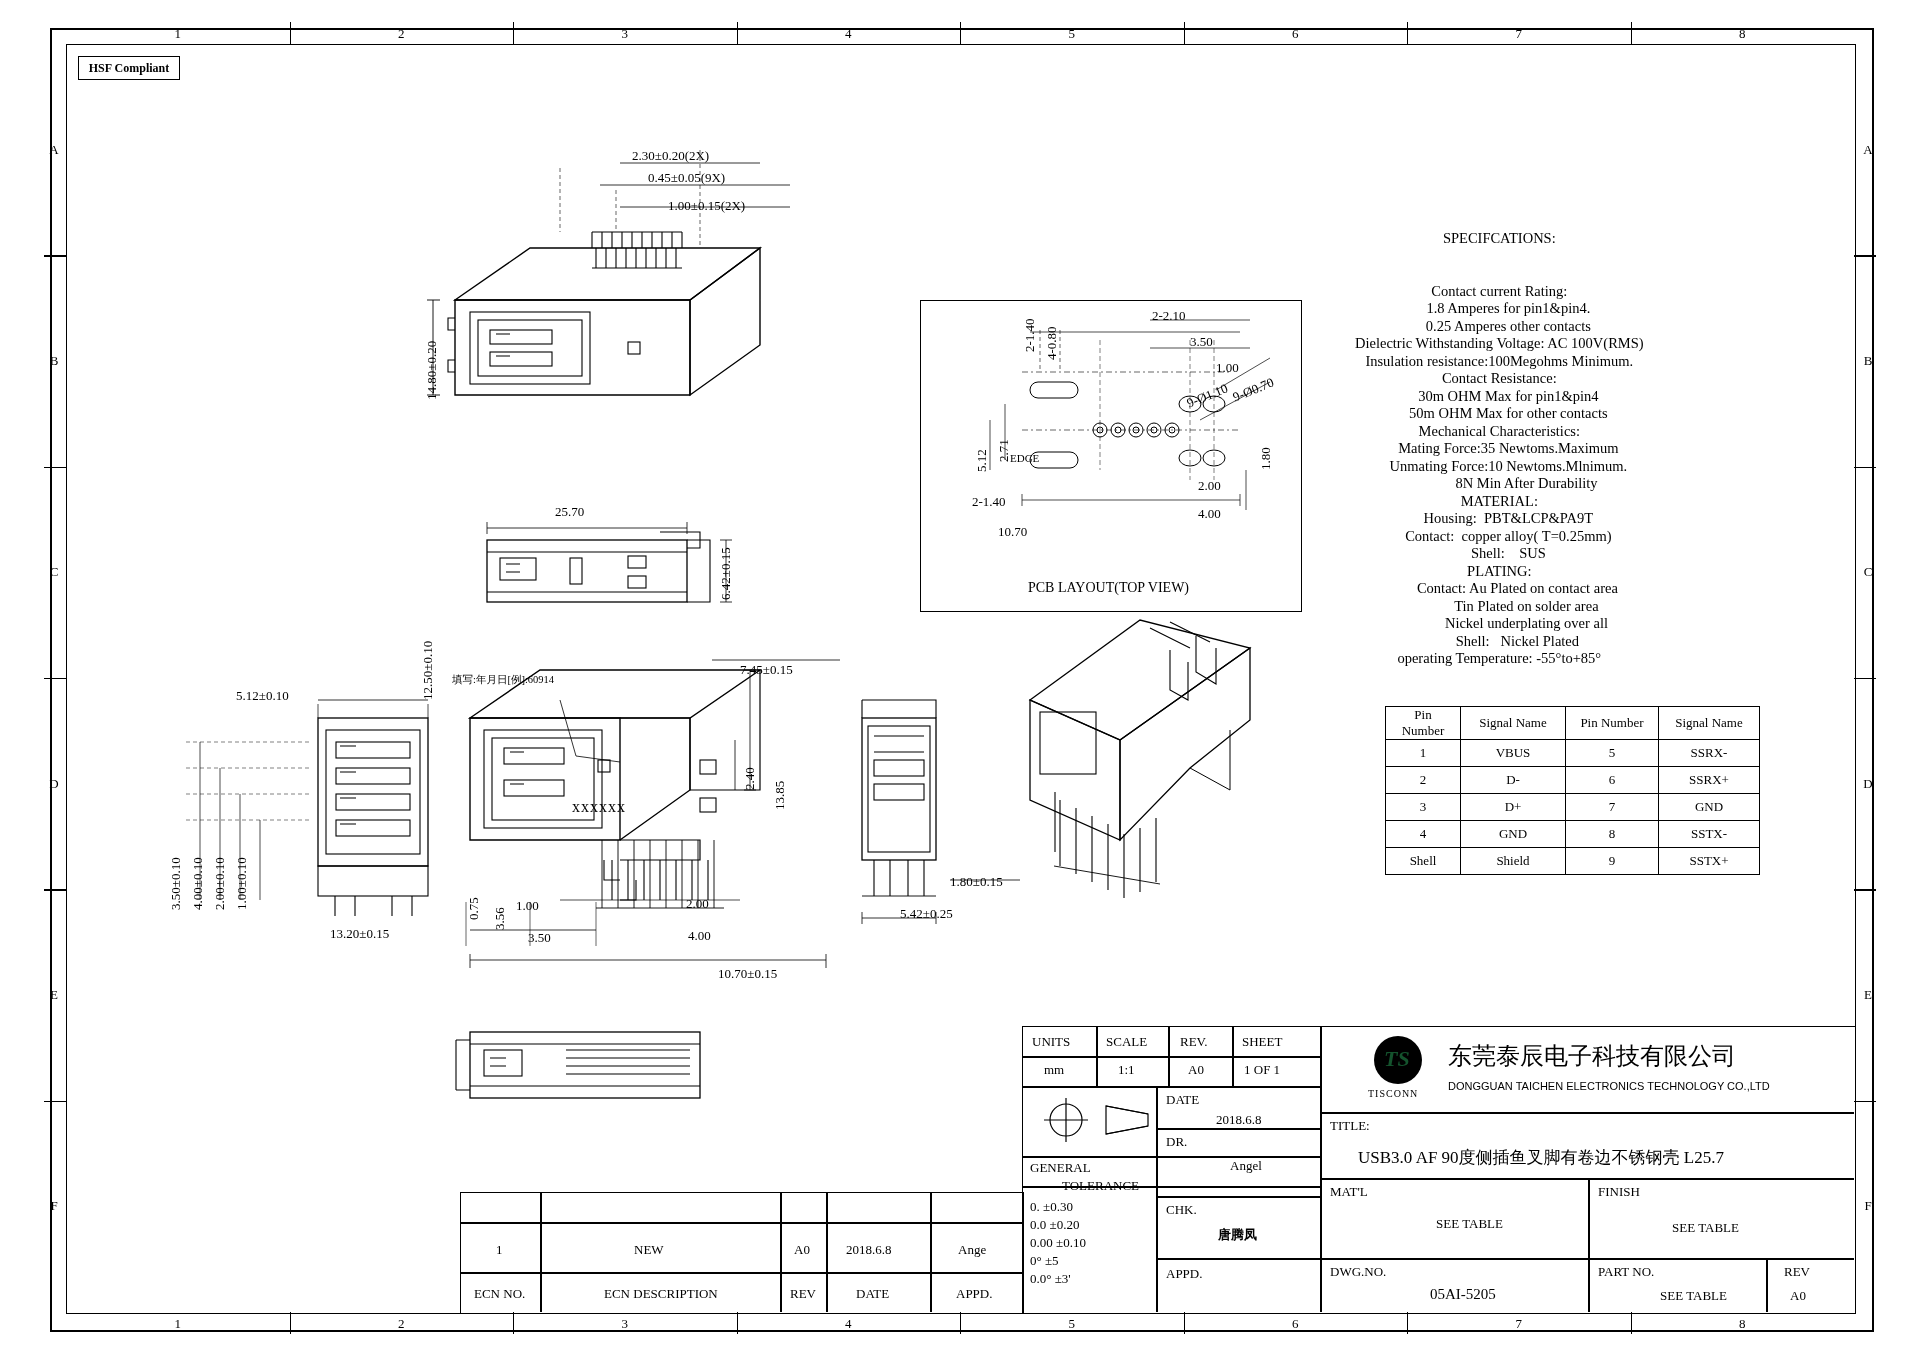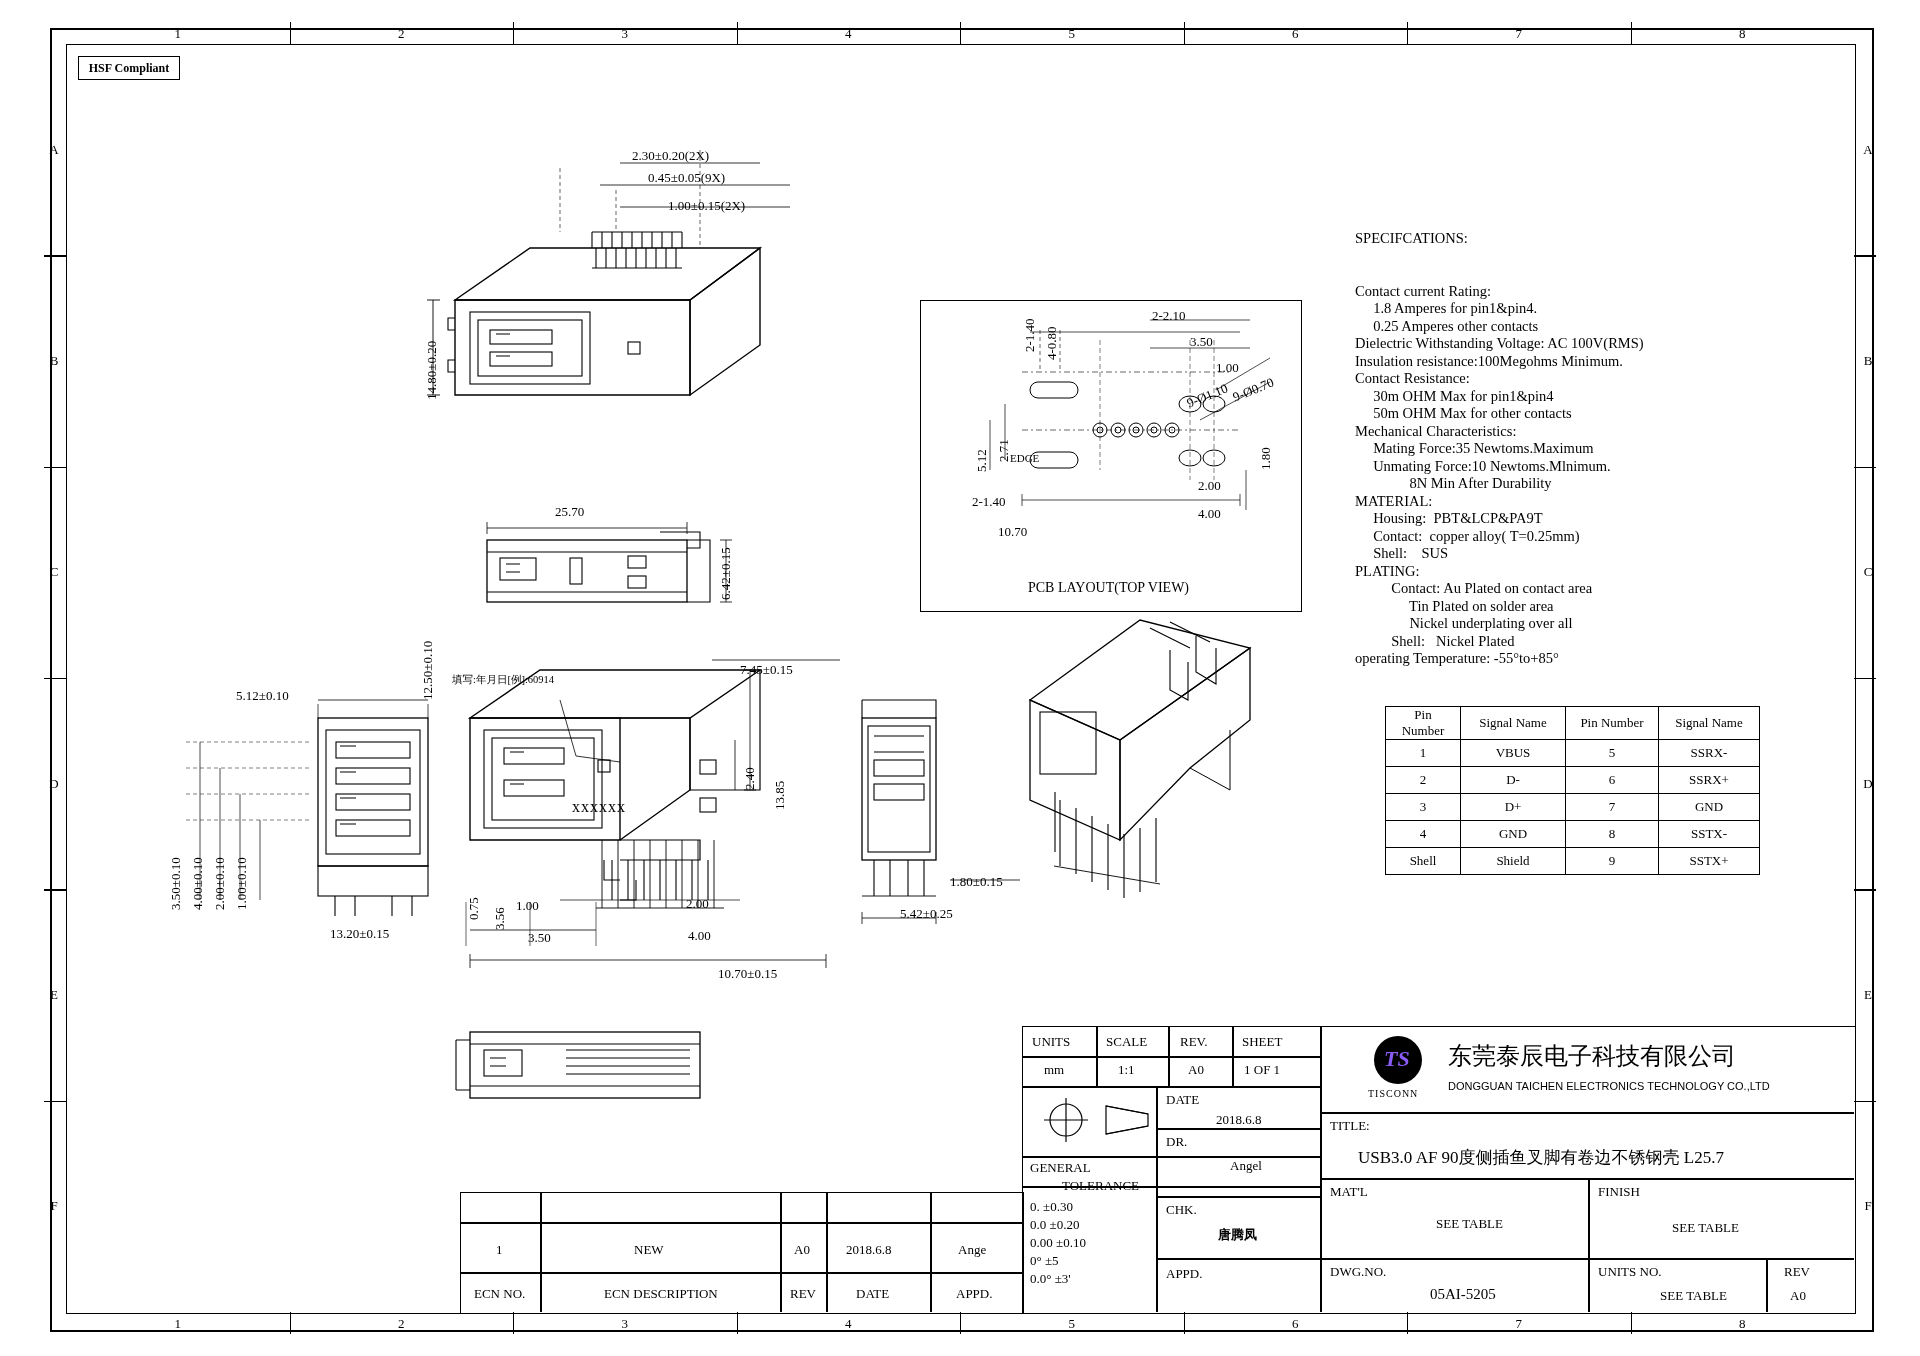--- a/index.html
+++ b/index.html
@@ -7,21 +7,21 @@
   #sheet{position:relative;width:1920px;height:1356px;overflow:hidden;background:#fff;}
   .abs{position:absolute;}
   .b-outer{position:absolute;left:50px;top:28px;width:1820px;height:1300px;border:2px solid #000;}
   .b-inner{position:absolute;left:66px;top:44px;width:1788px;height:1268px;border:1.5px solid #000;}
   .ticklbl{position:absolute;text-align:center;font-size:13px;font-family:"Liberation Serif",serif;}
   .txt{position:absolute;font-family:"Liberation Serif",serif;white-space:pre;}
   .dim{font-size:13px;font-family:"Liberation Serif",serif;white-space:nowrap;}
   .rot90{transform:rotate(-90deg);transform-origin:0 0;}
   .thin{background:#000;position:absolute;}
   .hsf{position:absolute;left:78px;top:56px;width:100px;height:22px;border:1.5px solid #000;display:flex;align-items:center;justify-content:center;font-size:12px;font-weight:bold;font-family:"Liberation Serif",serif;}
-  .spec{position:absolute;left:1355px;top:195px;font-size:14.5px;line-height:17.5px;font-family:"Liberation Serif",serif;white-space:pre;}
+  .spec{position:absolute;left:1355px;top:195px;font-size:14.5px;line-height:17.5px;font-family:"Liberation Serif",serif;white-space:pre;text-align:center;}
   table.pins{position:absolute;left:1385px;top:706px;border-collapse:collapse;font-family:"Liberation Serif",serif;font-size:13px;}
   table.pins td{border:1px solid #000;height:26px;text-align:center;padding:0 6px;}
   table.pins td.c1{width:62px}
   table.pins td.c2{width:92px}
   table.pins td.c3{width:80px}
   table.pins td.c4{width:88px}
   .tb{position:absolute;border:1.5px solid #000;}
   .tcell{position:absolute;font-family:"Liberation Serif",serif;font-size:13px;}
   .pcbbox{position:absolute;left:920px;top:300px;width:380px;height:310px;border:1px solid #000;}
   .draw{position:absolute;left:0;top:0;width:1920px;height:1356px;pointer-events:none;}
@@ -359,36 +359,36 @@
 
   <div class="tcell" style="left:1166px;top:1092px;">DATE</div>
   <div class="tcell" style="left:1216px;top:1112px;">2018.6.8</div>
   <div class="tcell" style="left:1166px;top:1134px;">DR.</div>
   <div class="tcell" style="left:1230px;top:1158px;">Angel</div>
   <div class="tcell" style="left:1166px;top:1202px;">CHK.</div>
   <div class="tcell" style="left:1218px;top:1226px;font-family:'Liberation Sans',sans-serif;font-weight:bold;">唐腾凤</div>
   <div class="tcell" style="left:1166px;top:1266px;">APPD.</div>
 
   <div class="logo-circle" style="left:1374px;top:1036px;"></div>
-  <div class="txt" style="left:1384px;top:1046px;color:#8b5cf6;font-size:22px;font-weight:bold;font-style:italic;">TS</div>
+  <div class="txt" style="left:1384px;top:1046px;color:#14532d;font-size:22px;font-weight:bold;font-style:italic;">TS</div>
   <div class="txt" style="left:1368px;top:1088px;font-size:10px;letter-spacing:1px;">TISCONN</div>
   <div class="txt" style="left:1448px;top:1040px;font-size:24px;font-weight:normal;font-family:'Liberation Sans',sans-serif;">东莞泰辰电子科技有限公司</div>
   <div class="txt" style="left:1448px;top:1080px;font-size:11px;font-family:'Liberation Sans',sans-serif;">DONGGUAN TAICHEN ELECTRONICS TECHNOLOGY CO.,LTD</div>
 
   <div class="tcell" style="left:1330px;top:1118px;">TITLE:</div>
   <div class="txt" style="left:1358px;top:1146px;font-size:17px;text-align:center;">USB3.0 AF 90度侧插鱼叉脚有卷边不锈钢壳 L25.7</div>
 
   <div class="tcell" style="left:1330px;top:1184px;">MAT'L</div>
   <div class="tcell" style="left:1436px;top:1216px;">SEE TABLE</div>
   <div class="tcell" style="left:1598px;top:1184px;">FINISH</div>
   <div class="tcell" style="left:1672px;top:1220px;">SEE TABLE</div>
 
   <div class="tcell" style="left:1330px;top:1264px;">DWG.NO.</div>
   <div class="tcell" style="left:1430px;top:1286px;font-size:15px;">05AI-5205</div>
-  <div class="tcell" style="left:1598px;top:1264px;">UNITS NO.</div>
+  <div class="tcell" style="left:1598px;top:1264px;">PART NO.</div>
   <div class="tcell" style="left:1660px;top:1288px;">SEE TABLE</div>
   <div class="tcell" style="left:1784px;top:1264px;">REV</div>
   <div class="tcell" style="left:1790px;top:1288px;">A0</div>
 
   <div class="tb" style="left:460px;top:1192px;width:562px;height:120px;"></div>
   <div class="thin" style="left:460px;top:1222px;width:562px;height:1.5px;"></div>
   <div class="thin" style="left:460px;top:1272px;width:562px;height:1.5px;"></div>
   <div class="thin" style="left:540px;top:1192px;width:1.5px;height:120px;"></div>
   <div class="thin" style="left:780px;top:1192px;width:1.5px;height:120px;"></div>
   <div class="thin" style="left:826px;top:1192px;width:1.5px;height:120px;"></div>

